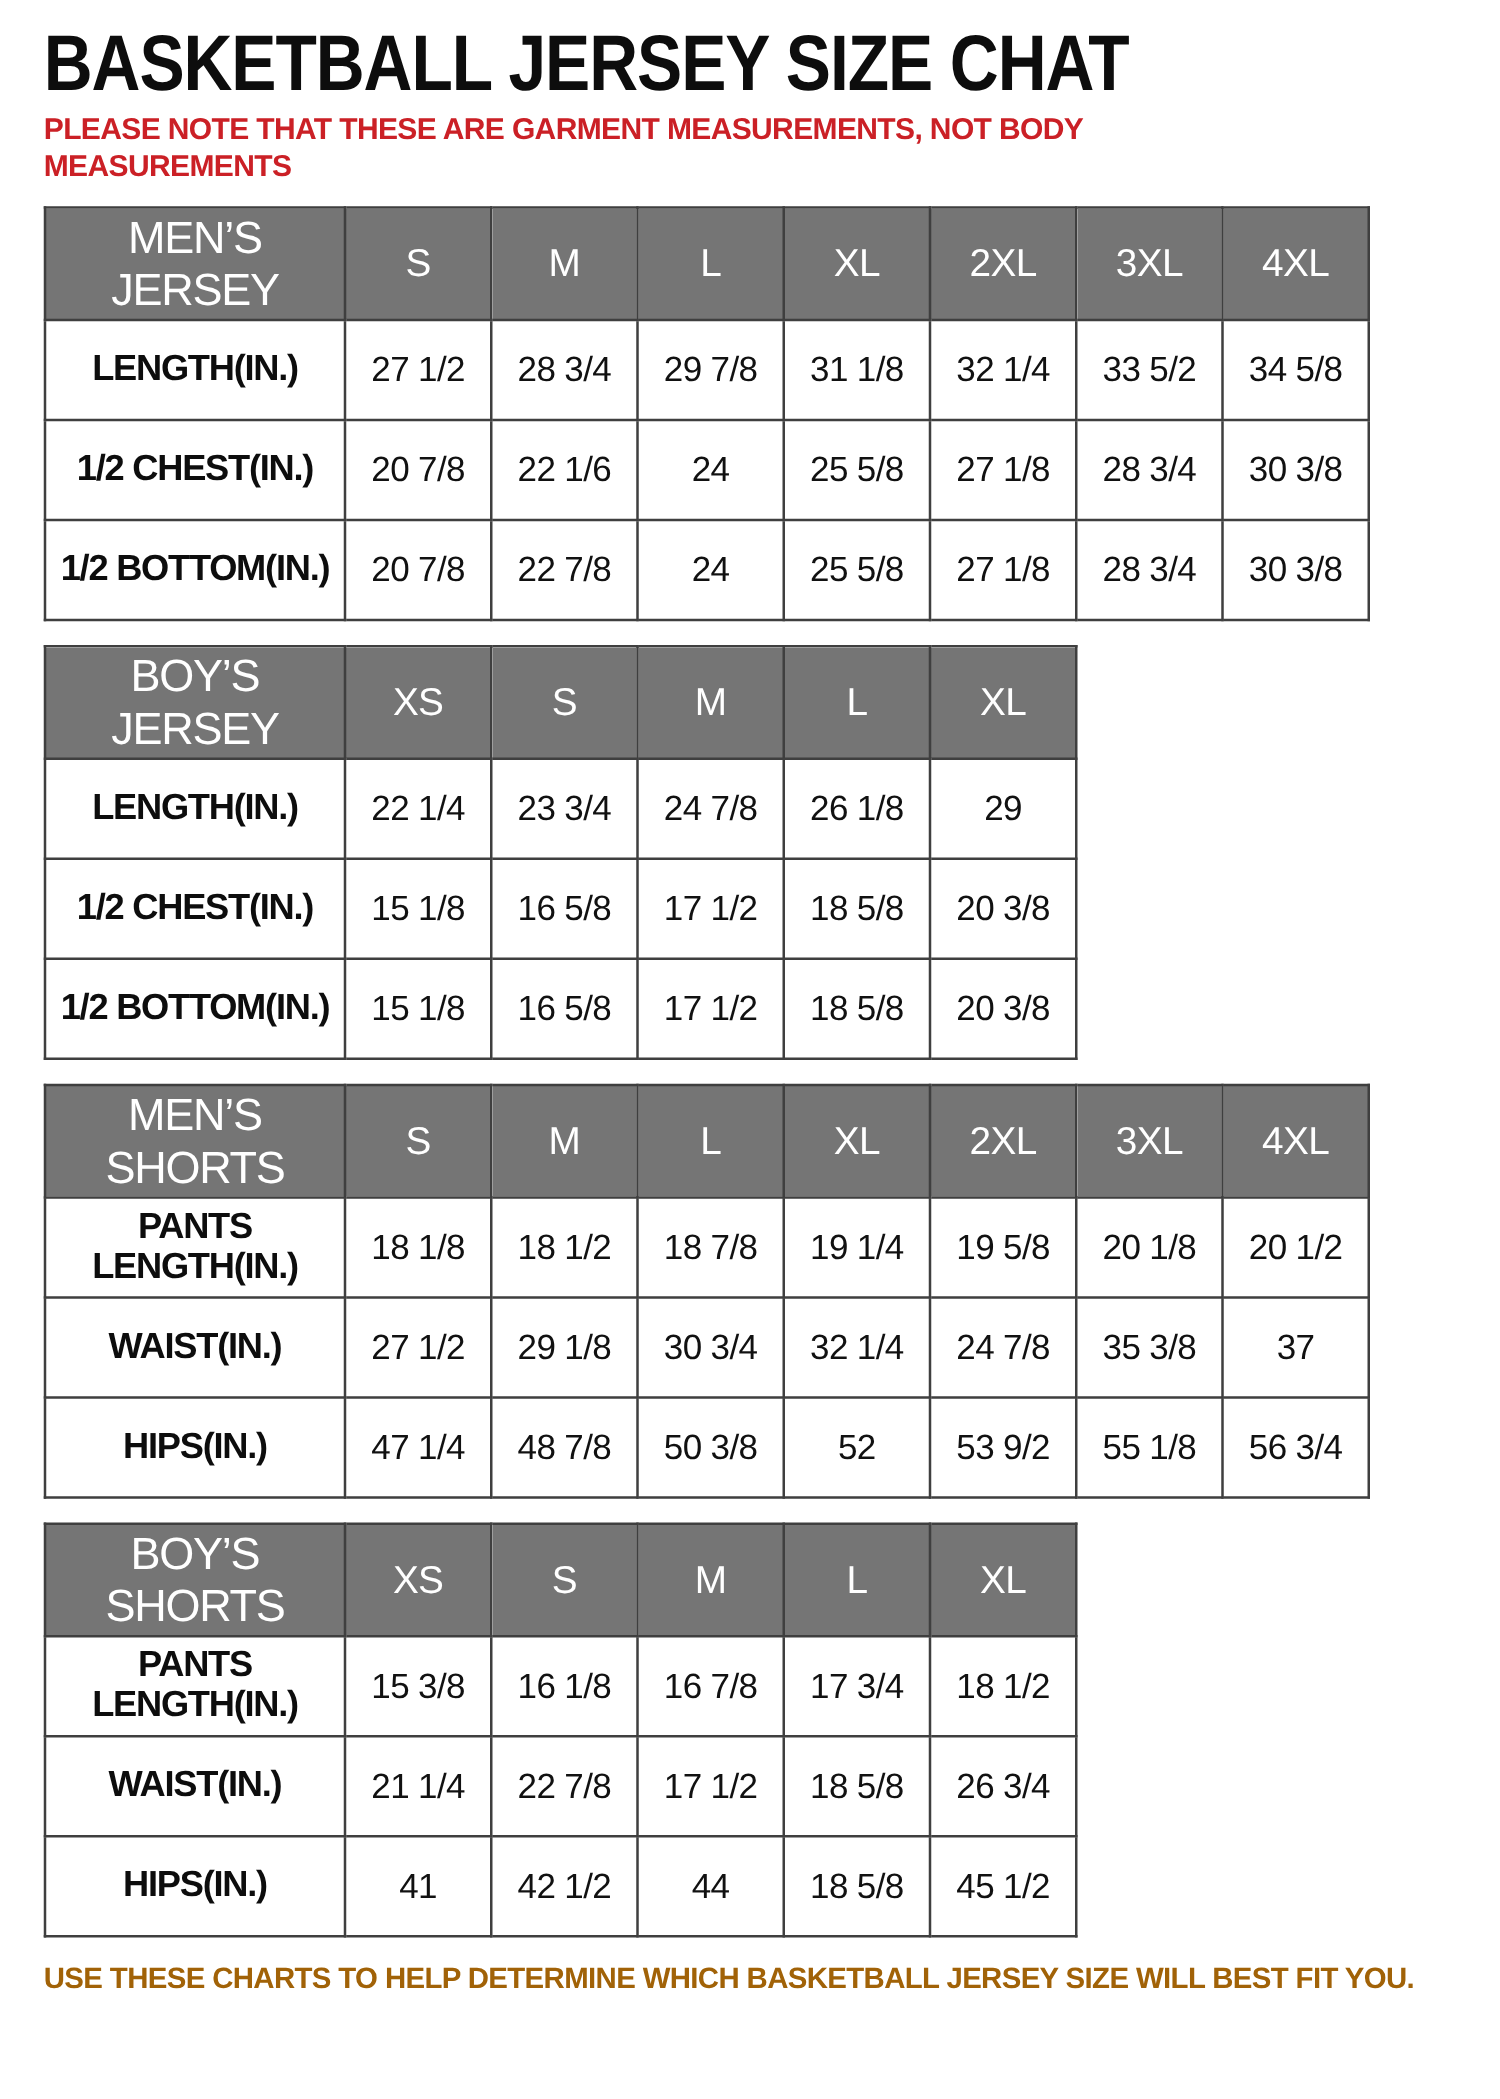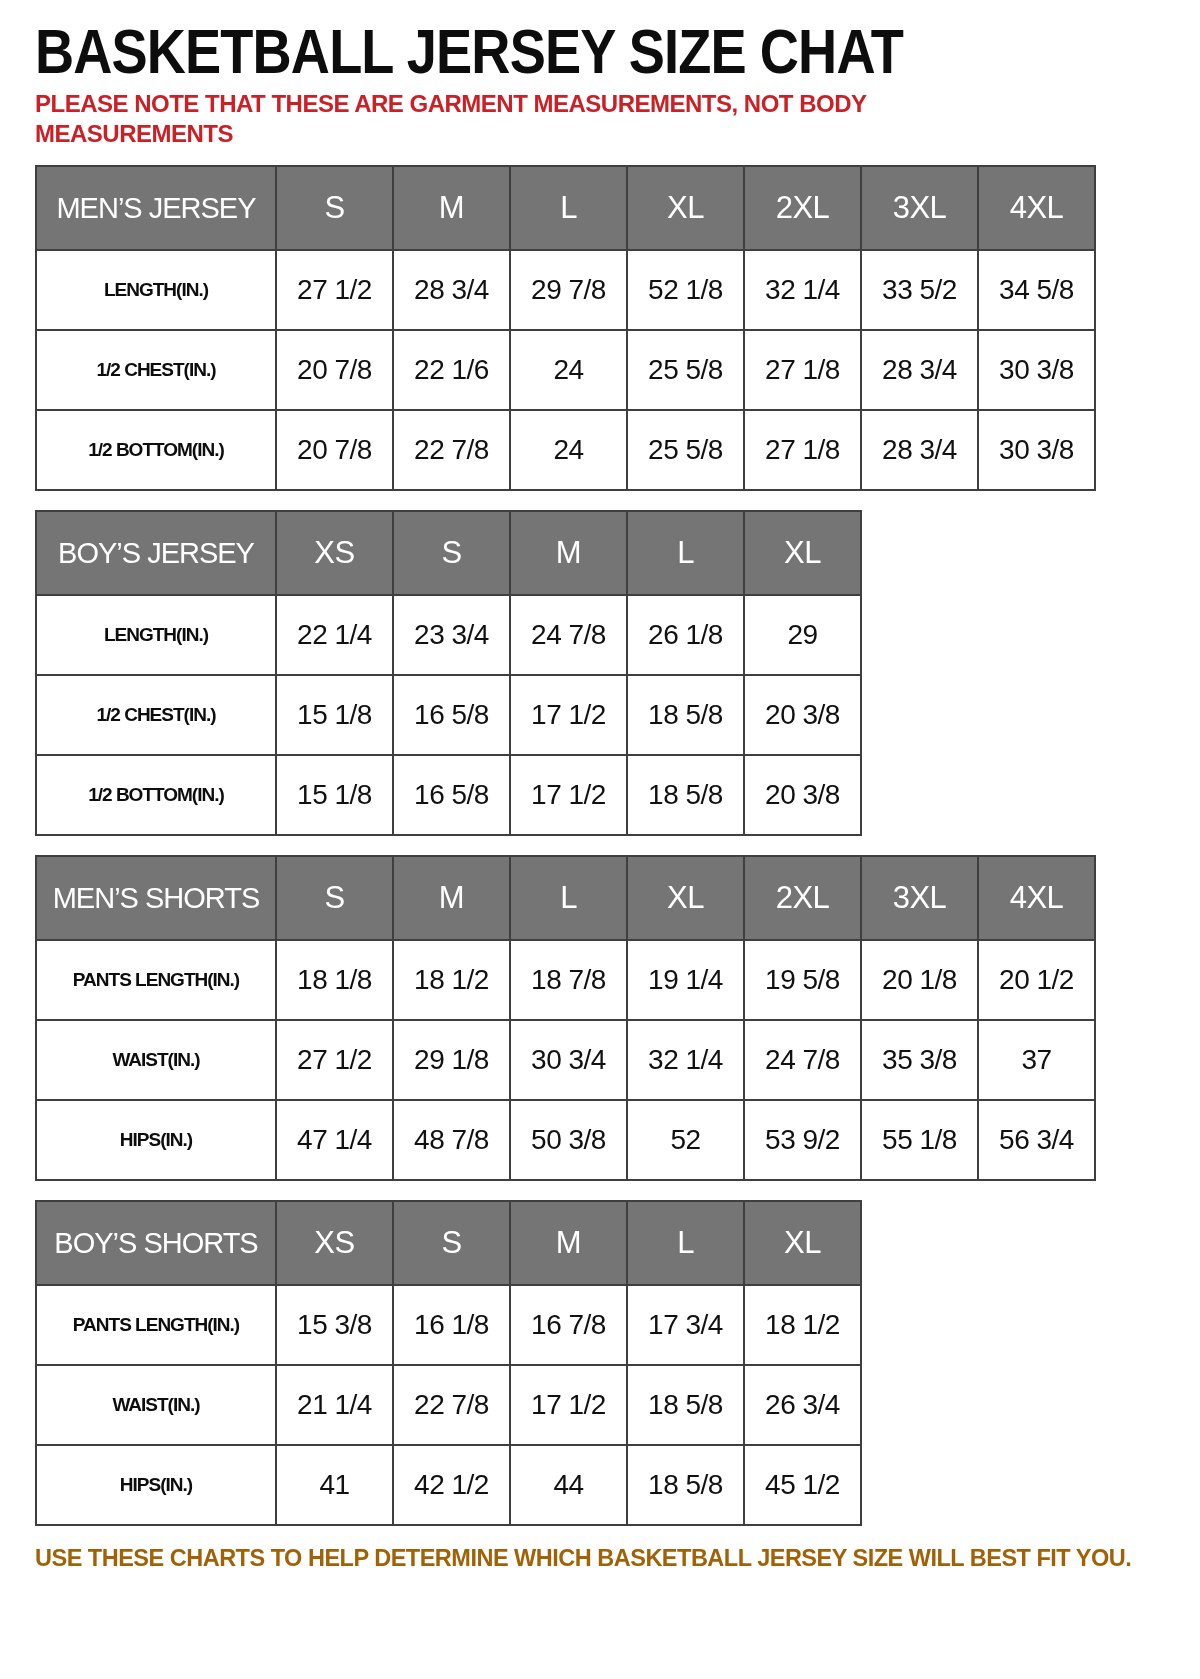--- a/index.html
+++ b/index.html
@@ -41,27 +41,27 @@
   }
   .size-table thead th {
     background:#757575;
     color:#ffffff;
     font-weight:400;
     font-size:31px;
     height:78px;
     border-color:#3f3f3f;
   }
   .size-table thead th.table-name {
-    font-size:29px;
+    font-size:36px;
     letter-spacing:-1px;
     margin-left:24px;
   }
   .size-table tbody th.row-label {
     font-weight:700;
-    font-size:19px;
+    font-size:29px;
     color:#0d0d0d;
     height:74px;
     line-height:1.1;
     letter-spacing:-1px;
   }
   .size-table tbody td {
     font-weight:400;
     font-size:28px;
     color:#111111;
     height:74px;
@@ -107,21 +107,21 @@
           <th>3XL</th>
           <th>4XL</th>
         </tr>
       </thead>
       <tbody>
         <tr>
           <th class="row-label">LENGTH(IN.)</th>
           <td>27 1/2</td>
           <td>28 3/4</td>
           <td>29 7/8</td>
-          <td>52 1/8</td>
+          <td>31 1/8</td>
           <td>32 1/4</td>
           <td>33 5/2</td>
           <td>34 5/8</td>
         </tr>
         <tr>
           <th class="row-label">1/2 CHEST(IN.)</th>
           <td>20 7/8</td>
           <td>22 1/6</td>
           <td>24</td>
           <td>25 5/8</td>

